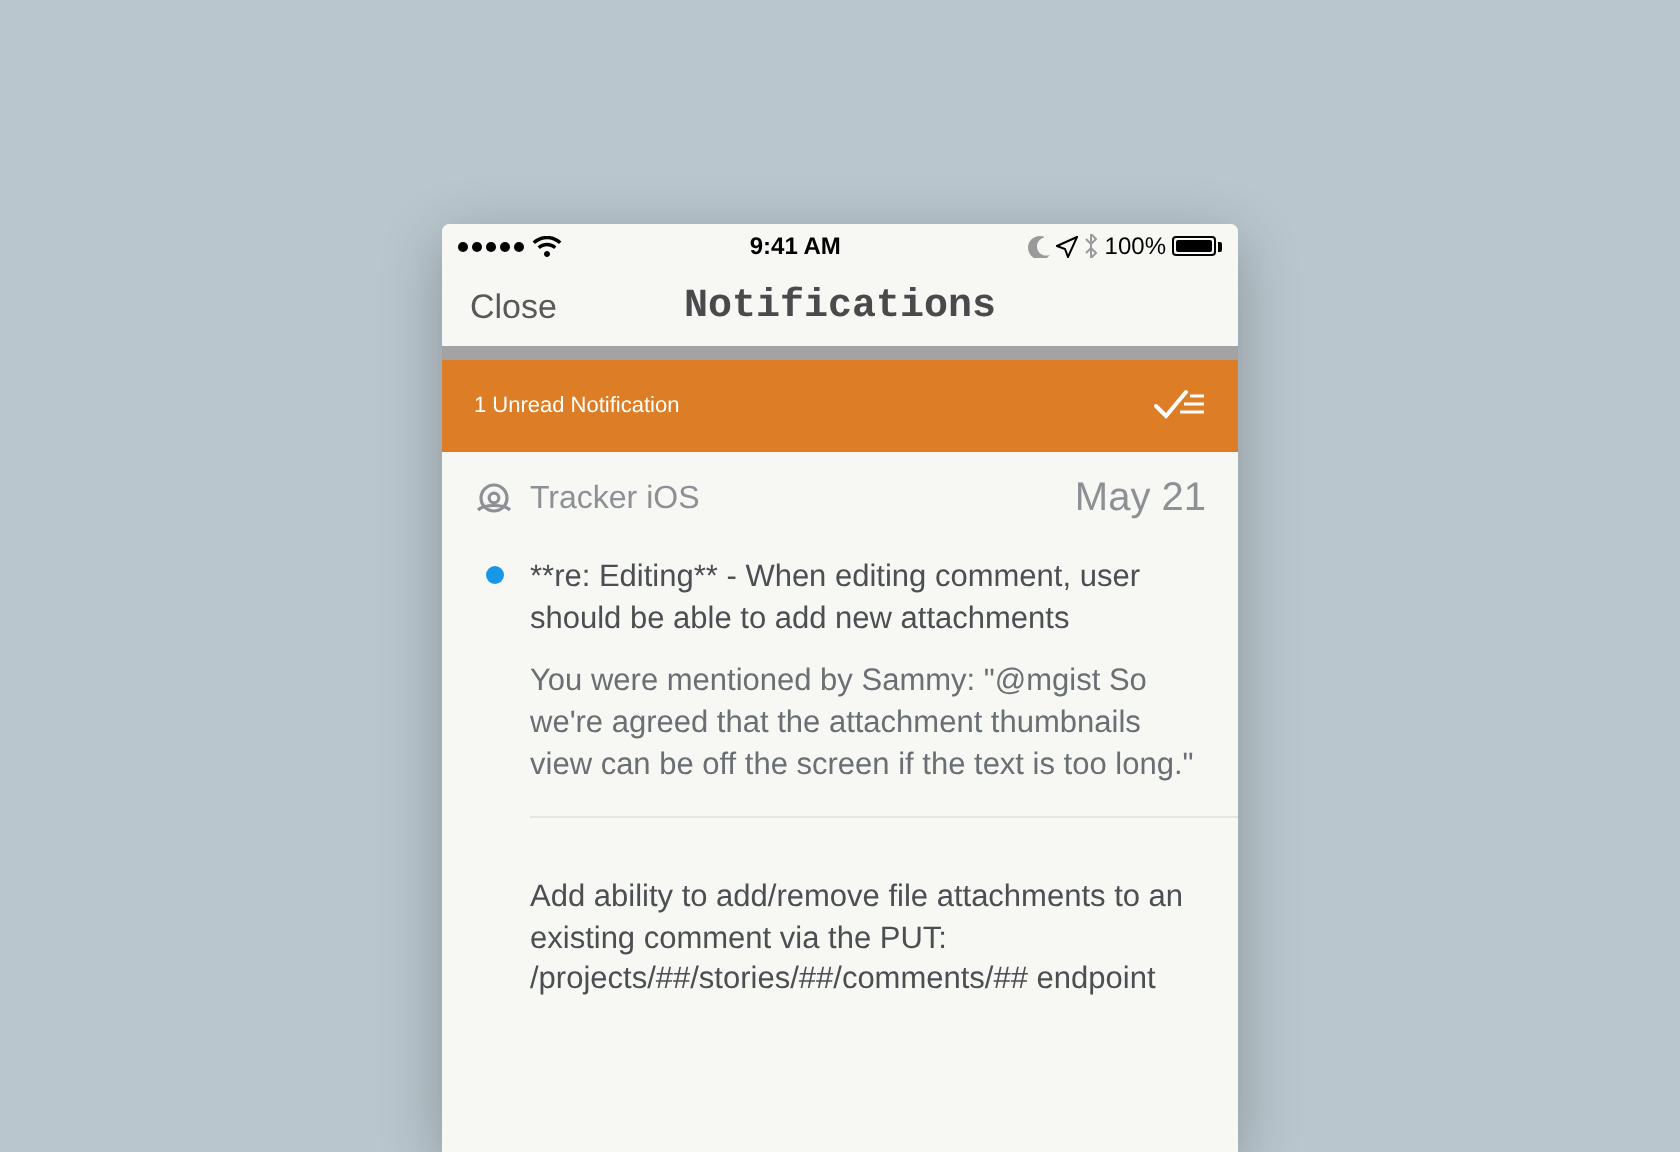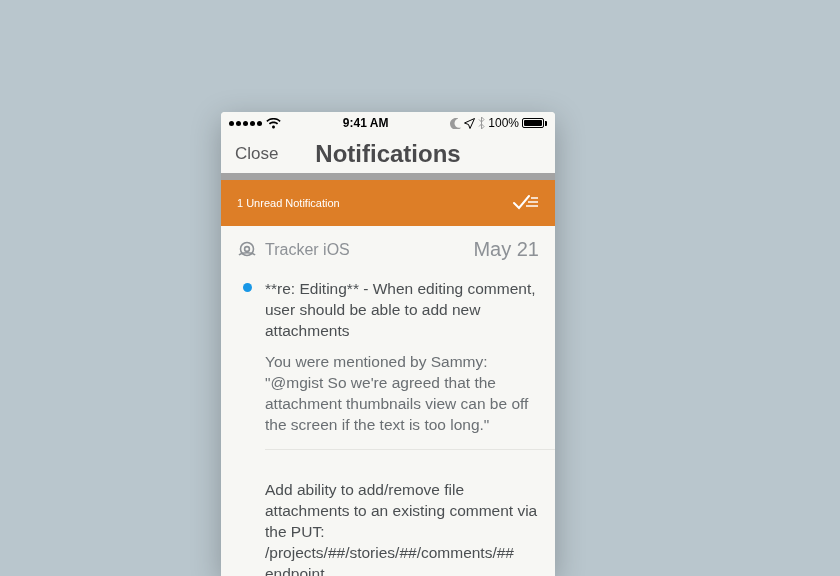--- a/index.html
+++ b/index.html
@@ -6,21 +6,21 @@
   html, body { width: 840px; height: 576px; overflow: hidden; }
   body {
     background: #b9c6cd;
     font-family: -apple-system, "Helvetica Neue", Arial, sans-serif;
     position: relative;
   }
   .phone {
     position: absolute;
     left: 221px;
     top: 112px;
-    width: 334px;
+    width: 398px;
     height: 464px;
     background: #f7f7f4;
     border-radius: 4px 4px 0 0;
     box-shadow: 0 8px 30px rgba(0,0,0,0.25);
     display: flex;
     flex-direction: column;
     overflow: hidden;
   }
   .status-bar {
     height: 22px;
@@ -54,23 +54,24 @@
   .nav-close {
     position:absolute;
     left:14px;
     font-size:17px;
     color:#59595b;
     font-weight:400;
   }
   .nav-title {
     flex:1;
     text-align:center;
-    font-size:24px;
+    font-size:20px;
     font-weight:700;
     color:#4a4a4c;
+    font-family:Liberation Mono, monospace;
   }
 
   .banner {
     background: #dd7e27;
     color:#fff;
     height:46px;
     display:flex;
     align-items:center;
     padding: 0 16px;
     font-size:11px;

